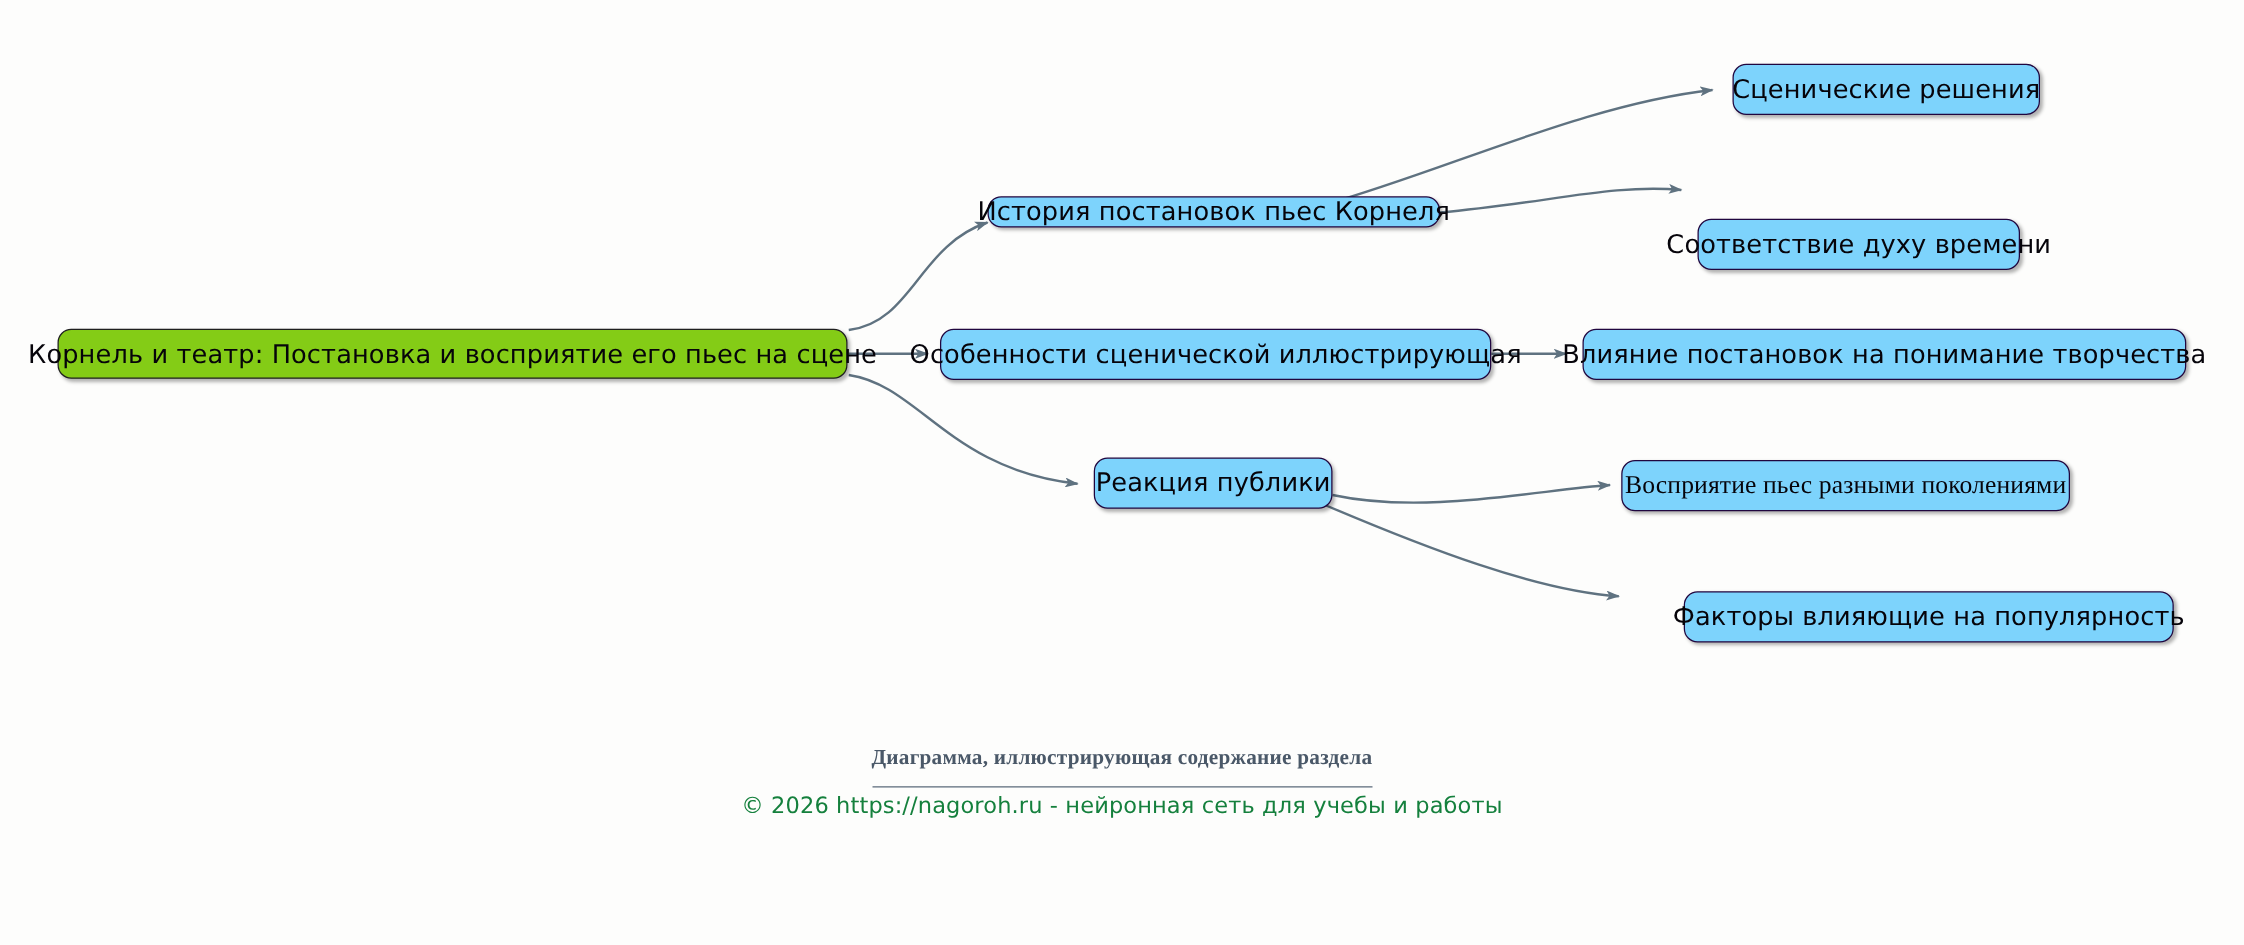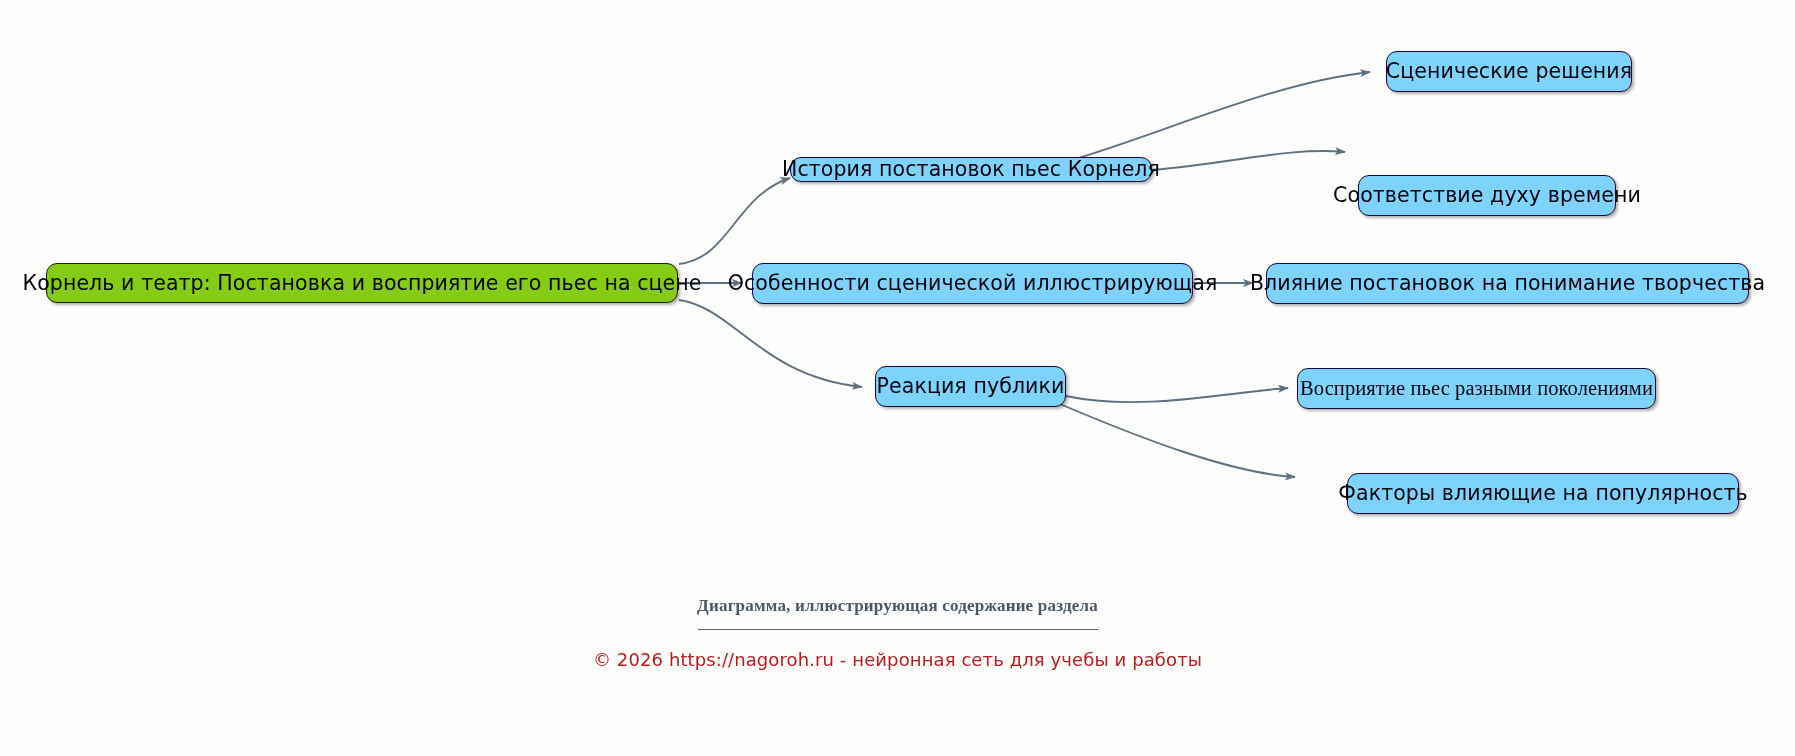--- a/index.html
+++ b/index.html
@@ -69,25 +69,25 @@
     color: #4a5868;
     letter-spacing: 0.2px;
   }
   .caption-rule {
     width: 400px;
     height: 0;
     border-top: 1.4px solid #5b6a7a;
     margin: 13px auto 0 auto;
   }
   .caption-credit {
-    margin-top: 19px;
+    margin-top: 4px;
     font-family: "DejaVu Sans", sans-serif;
     font-size: 18px;
     font-weight: 400;
-    color: #b91c1c;
+    color: #15803d;
     letter-spacing: 0.1px;
   }
 </style>
 </head>
 <body>
 
 <div id="diagram-canvas">
 
   <svg class="edge-layer" viewBox="0 0 1795 756" width="1795" height="756" xmlns="http://www.w3.org/2000/svg">
     <defs>

